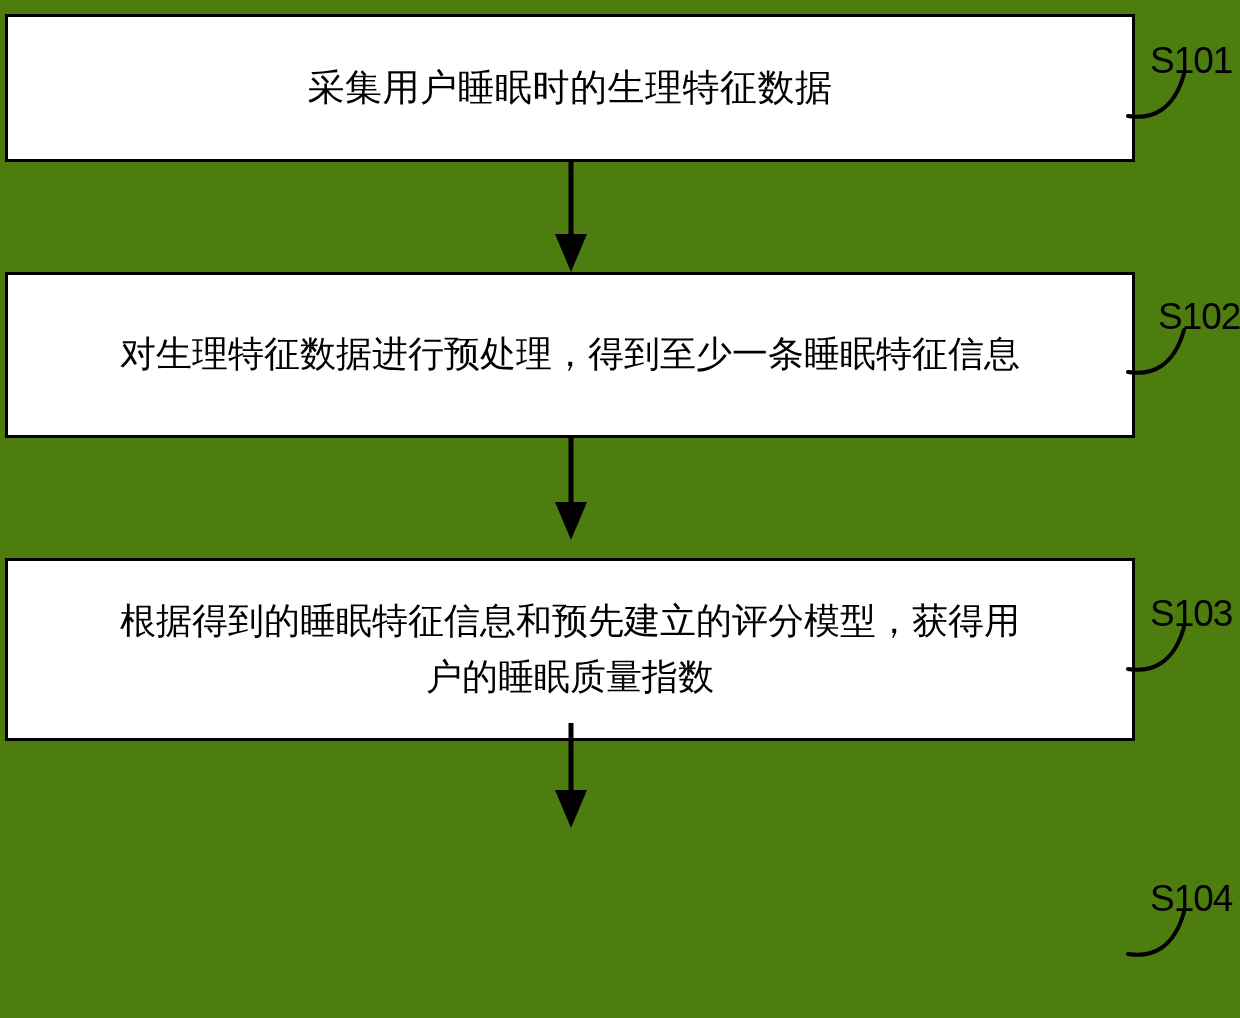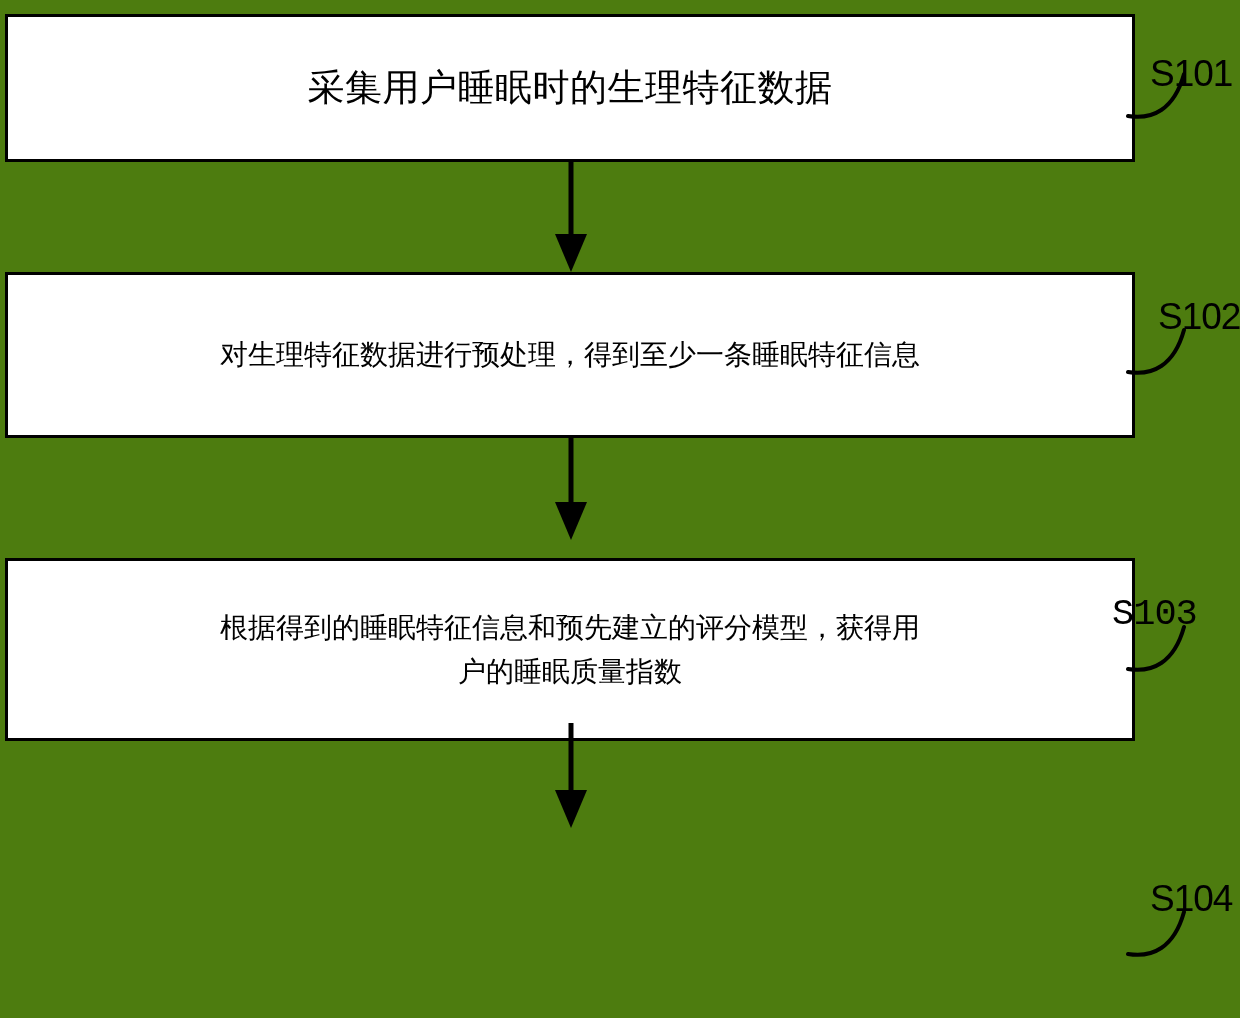--- a/index.html
+++ b/index.html
@@ -33,21 +33,21 @@
     font-size: 37px;
     line-height: 1.55;
     color: #000000;
     text-align: center;
     letter-spacing: 0.5px;
     padding: 0 10px;
     white-space: pre-line;
     width: 100%;
   }
   .step-text.wide {
-    font-size: 28px;
+    font-size: 36px;
     letter-spacing: 0px;
   }
   .step-label {
     position: absolute;
     font-family: "Liberation Sans", "DejaVu Sans", sans-serif;
     font-size: 37px;
     font-weight: 400;
     color: #000000;
     letter-spacing: -1px;
     white-space: nowrap;
@@ -61,23 +61,23 @@
     pointer-events: none;
   }
 
   
   #box-s101 { top: 14px;  height: 148px; }
   #box-s102 { top: 272px; height: 166px; }
   #box-s103 { top: 540px; height: 183px; margin-top: 18px; }
   #box-s104 { top: 828px; height: 180px; }
 
   
-  #label-s101 { left: 1150px; top: 40px; margin-top: 13px; }
+  #label-s101 { left: 1150px; top: 40px; }
   #label-s102 { left: 1158px; top: 296px; }
-  #label-s103 { left: 1112px; top: 593px; font-family: Liberation Mono, monospace; }
+  #label-s103 { left: 1150px; top: 593px; }
   #label-s104 { left: 1150px; top: 878px; }
 
   
   #leader-s101 { left: 1126px; top: 66px;  width: 80px; height: 56px; }
   #leader-s102 { left: 1126px; top: 322px; width: 80px; height: 56px; }
   #leader-s103 { left: 1126px; top: 619px; width: 80px; height: 56px; }
   #leader-s104 { left: 1126px; top: 904px; width: 80px; height: 56px; }
 
   
   #connector-1 { left: 546px; top: 162px; width: 50px; height: 110px; }

